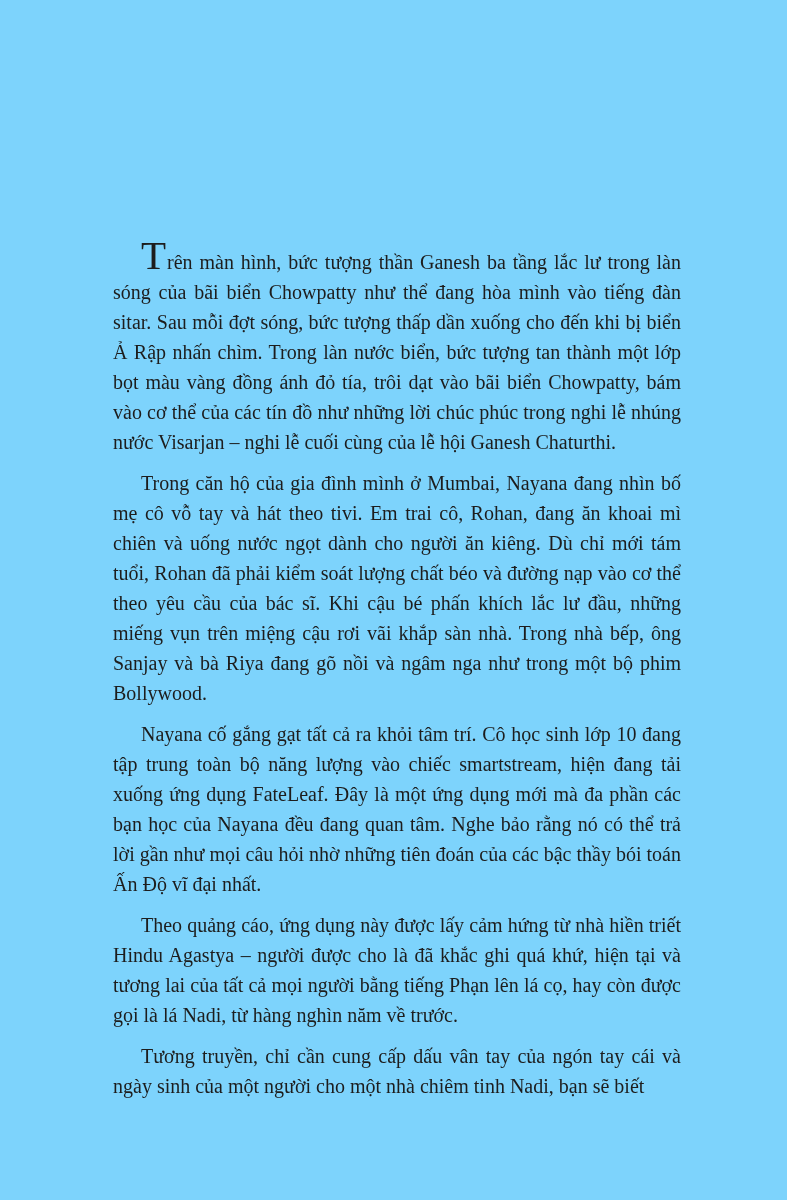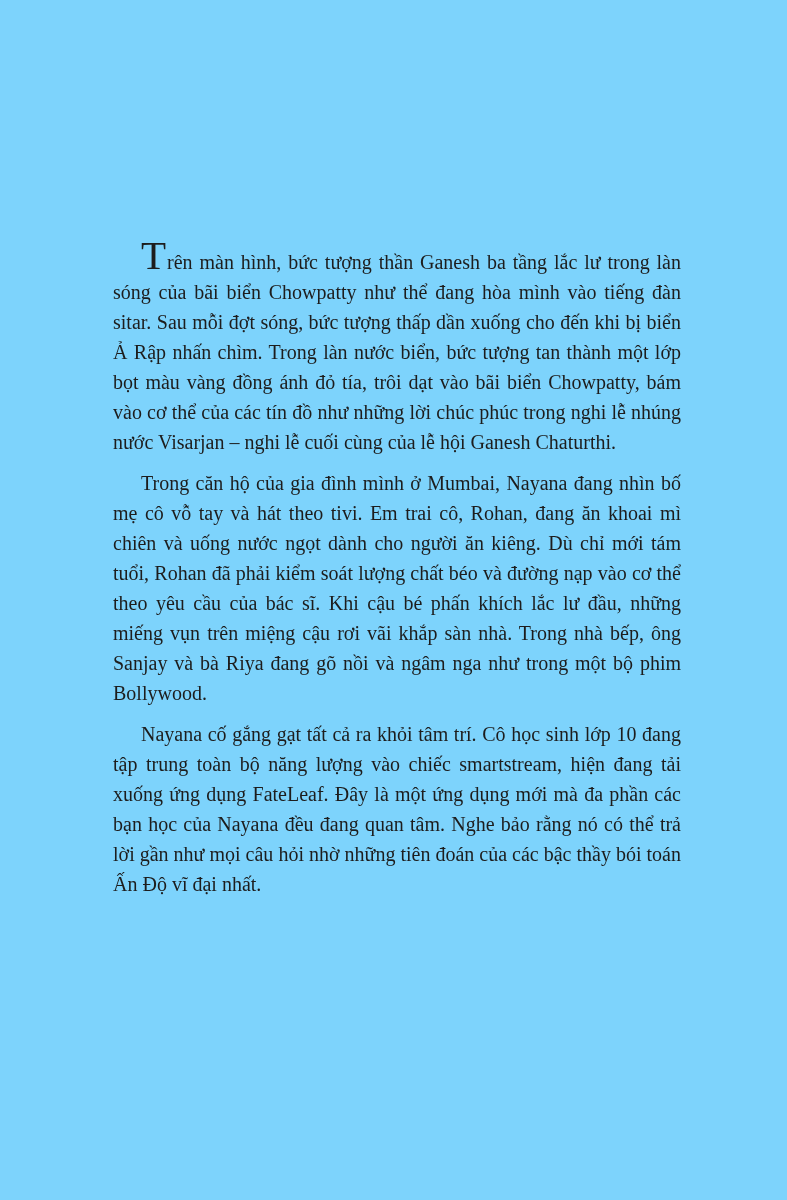--- a/index.html
+++ b/index.html
@@ -48,16 +48,18 @@
 
 <div class="page">
   <div class="text-block">
 
     <p class="para"><span class="initial">T</span><span>rên màn hình, bức tượng thần Ganesh ba tầng lắc lư trong làn sóng của bãi biển Chowpatty như thể đang hòa mình vào tiếng đàn sitar. Sau mỗi đợt sóng, bức tượng thấp dần xuống cho đến khi bị biển Ả Rập nhấn chìm. Trong làn nước biển, bức tượng tan thành một lớp bọt màu vàng đồng ánh đỏ tía, trôi dạt vào bãi biển Chowpatty, bám vào cơ thể của các tín đồ như những lời chúc phúc trong nghi lễ nhúng nước Visarjan – nghi lễ cuối cùng của lễ hội Ganesh Chaturthi.</span></p>
 
     <p class="para">Trong căn hộ của gia đình mình ở Mumbai, Nayana đang nhìn bố mẹ cô vỗ tay và hát theo tivi. Em trai cô, Rohan, đang ăn khoai mì chiên và uống nước ngọt dành cho người ăn kiêng. Dù chỉ mới tám tuổi, Rohan đã phải kiểm soát lượng chất béo và đường nạp vào cơ thể theo yêu cầu của bác sĩ. Khi cậu bé phấn khích lắc lư đầu, những miếng vụn trên miệng cậu rơi vãi khắp sàn nhà. Trong nhà bếp, ông Sanjay và bà Riya đang gõ nồi và ngâm nga như trong một bộ phim Bollywood.</p>
 
     <p class="para">Nayana cố gắng gạt tất cả ra khỏi tâm trí. Cô học sinh lớp 10 đang tập trung toàn bộ năng lượng vào chiếc smartstream, hiện đang tải xuống ứng dụng FateLeaf. Đây là một ứng dụng mới mà đa phần các bạn học của Nayana đều đang quan tâm. Nghe bảo rằng nó có thể trả lời gần như mọi câu hỏi nhờ những tiên đoán của các bậc thầy bói toán Ấn Độ vĩ đại nhất.</p>
 
+    <p class="para">Theo quảng cáo, ứng dụng này được lấy cảm hứng từ nhà hiền triết Hindu Agastya – người được cho là đã khắc ghi quá khứ, hiện tại và tương lai của tất cả mọi người bằng tiếng Phạn lên lá cọ, hay còn được gọi là lá Nadi, từ hàng nghìn năm về trước.</p>
 
+    <p class="para">Tương truyền, chỉ cần cung cấp dấu vân tay của ngón tay cái và ngày sinh của một người cho một nhà chiêm tinh Nadi, bạn sẽ biết</p>
 
   </div>
 </div>
 
 </body></html>

